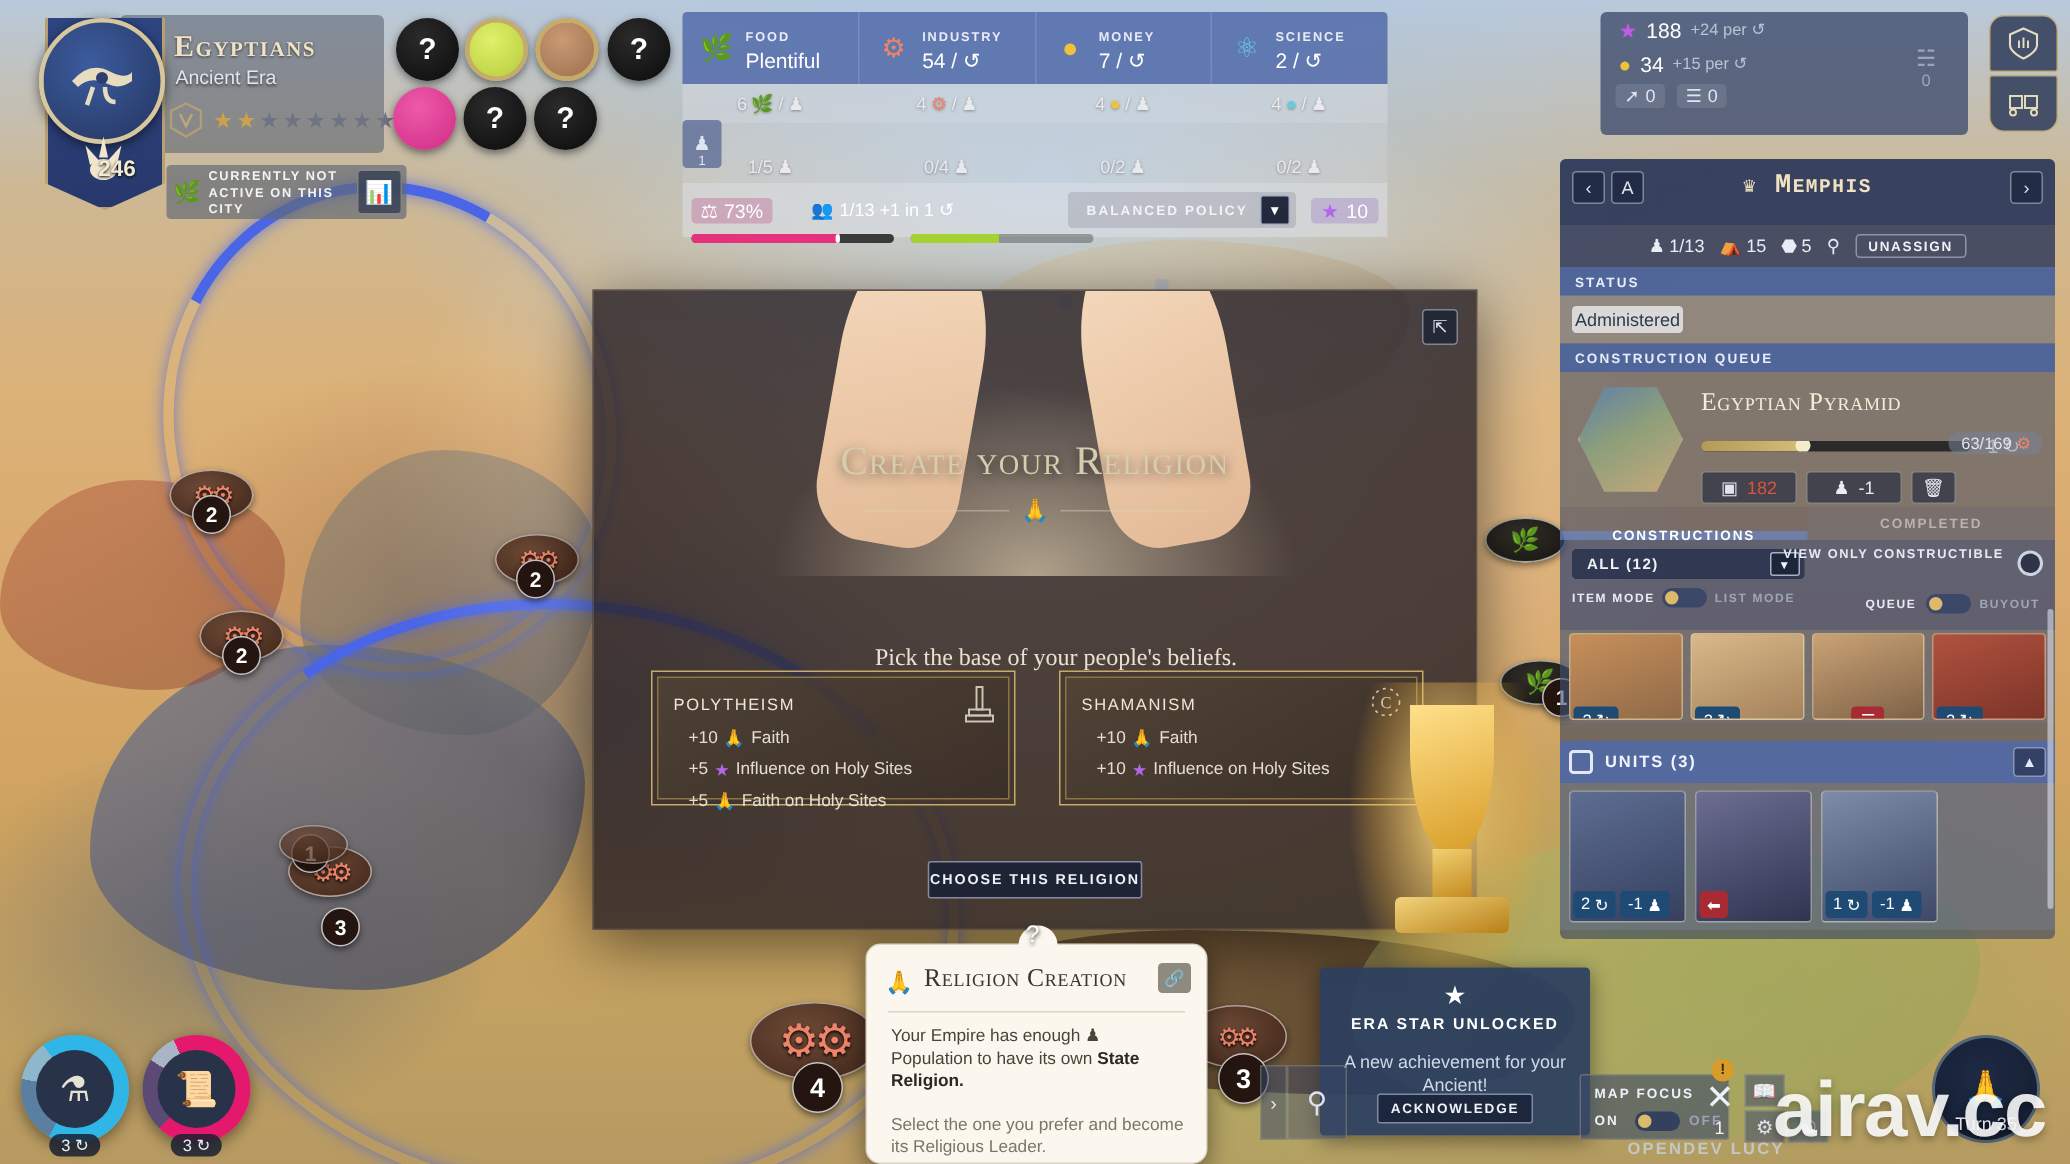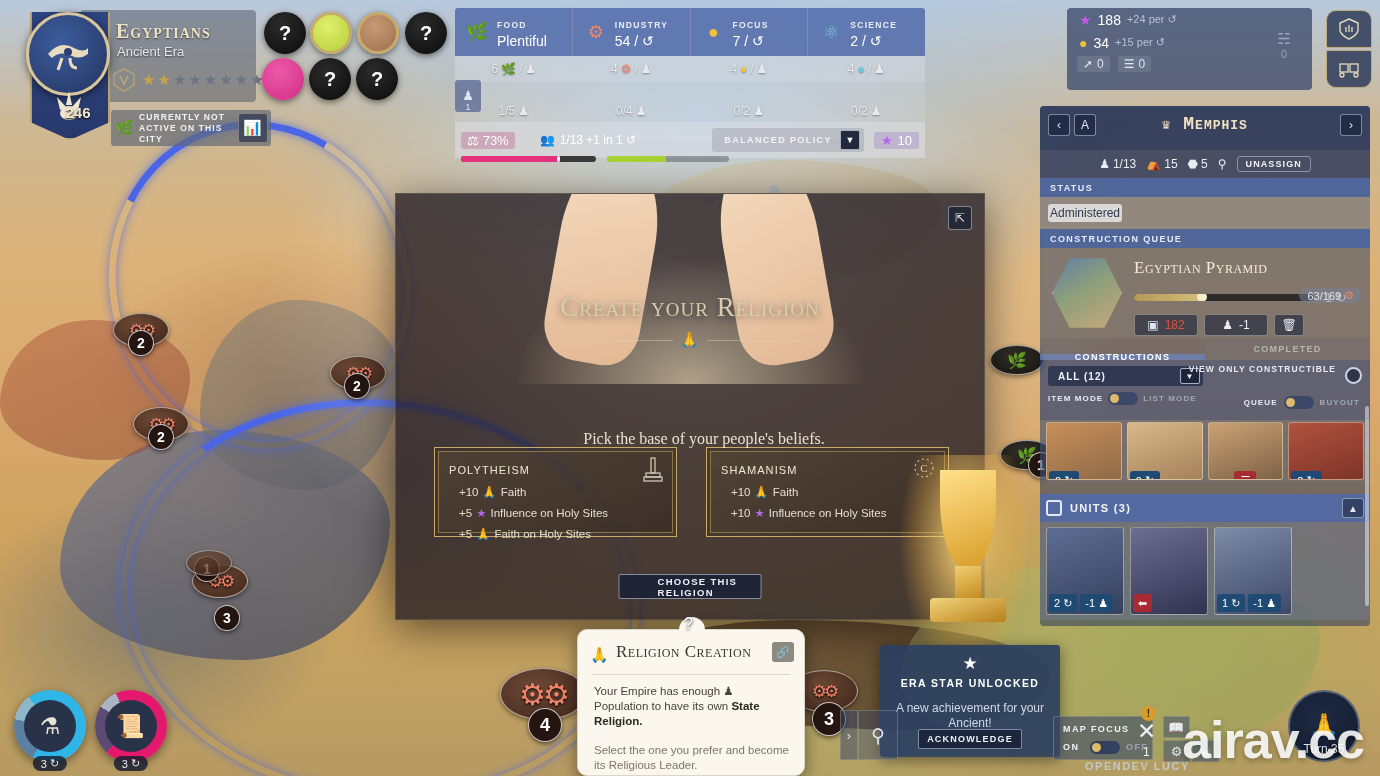--- a/index.html
+++ b/index.html
@@ -327,21 +327,21 @@
     background:linear-gradient(150deg,rgba(90,74,56,.55),rgba(52,42,36,.55));padding:8px 10px;position:relative;}
   #relcard-a{left:38px;}
   #relcard-b{left:310px;}
   .rel-name{color:#efe8d6;font-size:11px;letter-spacing:1.1px;}
   .rel-ico{position:absolute;right:8px;top:4px;color:#e9e2cd;font-size:18px;opacity:.85;}
   .rel-line{color:#e5ded0;font-size:11.5px;margin-top:7px;margin-left:10px;display:flex;align-items:center;gap:4px;}
   #choose-btn{
     position:absolute;left:50%;transform:translateX(-50%);top:380px;width:143px;height:25px;
     background:rgba(27,34,54,.92);border:1px solid rgba(168,176,198,.75);border-radius:2px;
     display:flex;align-items:center;justify-content:center;
-    color:#eef1f8;font-size:9.5px;font-weight:bold;letter-spacing:1.3px;padding-left:38px;}
+    color:#eef1f8;font-size:9.5px;font-weight:bold;letter-spacing:1.3px;}
 
   
   #tip{
     position:absolute;left:577px;top:629px;width:228px;height:147px;
     background:#fbf7ef;border-radius:10px;box-shadow:0 4px 16px rgba(0,0,0,.45);
     border:1px solid #ddd5c4;
   }
   #tip-arrow{position:absolute;left:101px;top:-13px;width:26px;height:14px;background:#fbf7ef;
     border-radius:13px 13px 0 0;}
   #tip-q{position:absolute;left:684px;top:615px;color:#fff;font-size:16px;text-shadow:0 1px 3px #000;z-index:6;}
@@ -537,21 +537,21 @@
       <span><span class="res-lbl">FOOD</span><br>
       <span class="res-val">Plentiful</span></span>
     </div>
     <div class="res-cell">
       <span class="res-ico" style="color:#ef8466;">⚙</span>
       <span><span class="res-lbl">INDUSTRY</span><br>
       <span class="res-val">54 / ↺</span></span>
     </div>
     <div class="res-cell">
       <span class="res-ico" style="color:#f0c23a;">●</span>
-      <span><span class="res-lbl">FOCUS</span><br>
+      <span><span class="res-lbl">MONEY</span><br>
       <span class="res-val">7 / ↺</span></span>
     </div>
     <div class="res-cell">
       <span class="res-ico" style="color:#69c9dd;">⚛</span>
       <span><span class="res-lbl">SCIENCE</span><br>
       <span class="res-val">2 / ↺</span></span>
     </div>
   </div>
   <div id="res-row2">
     <div class="r2cell">

